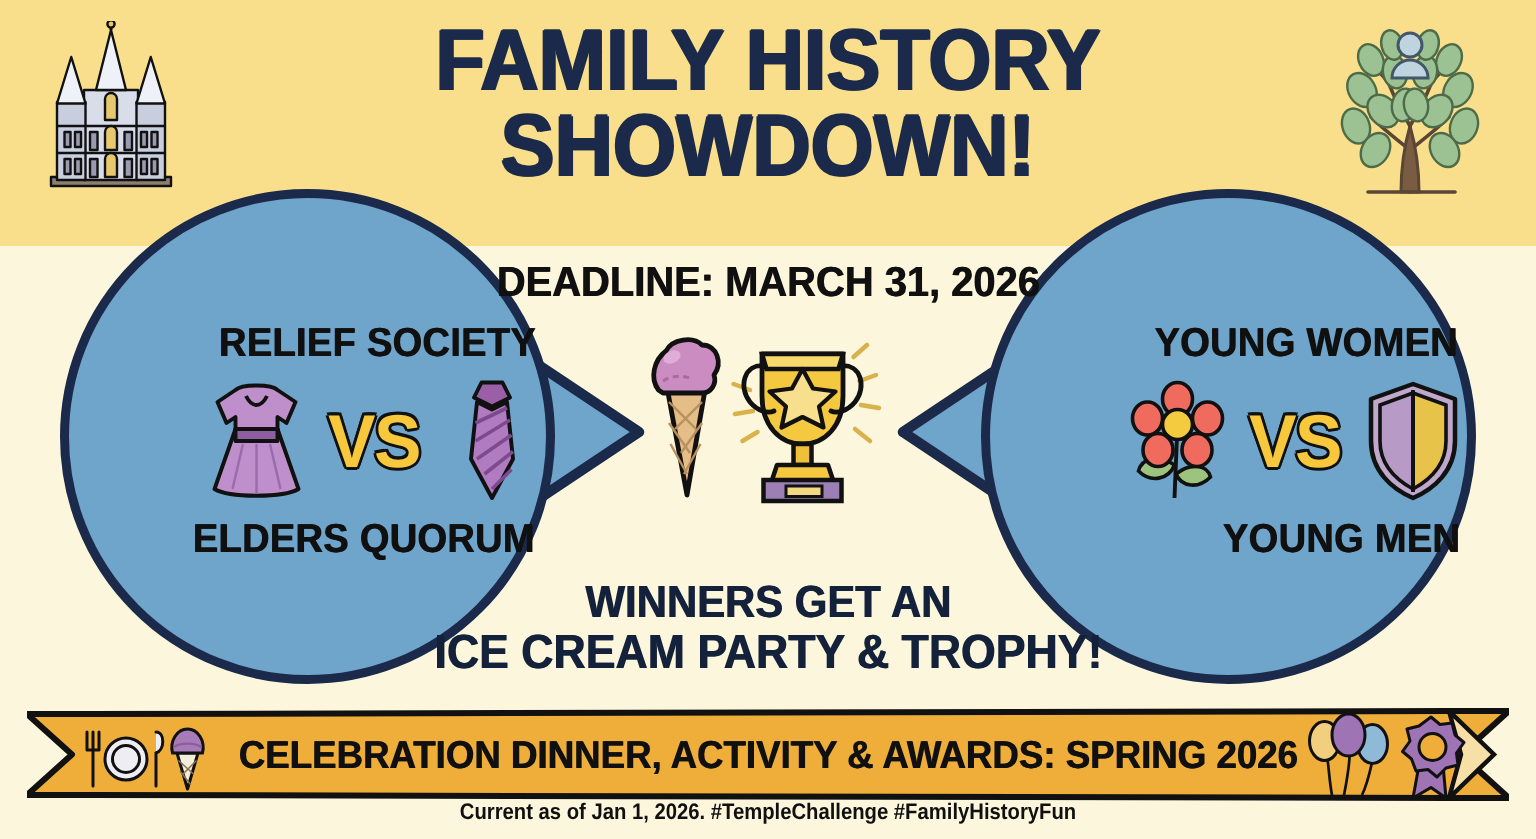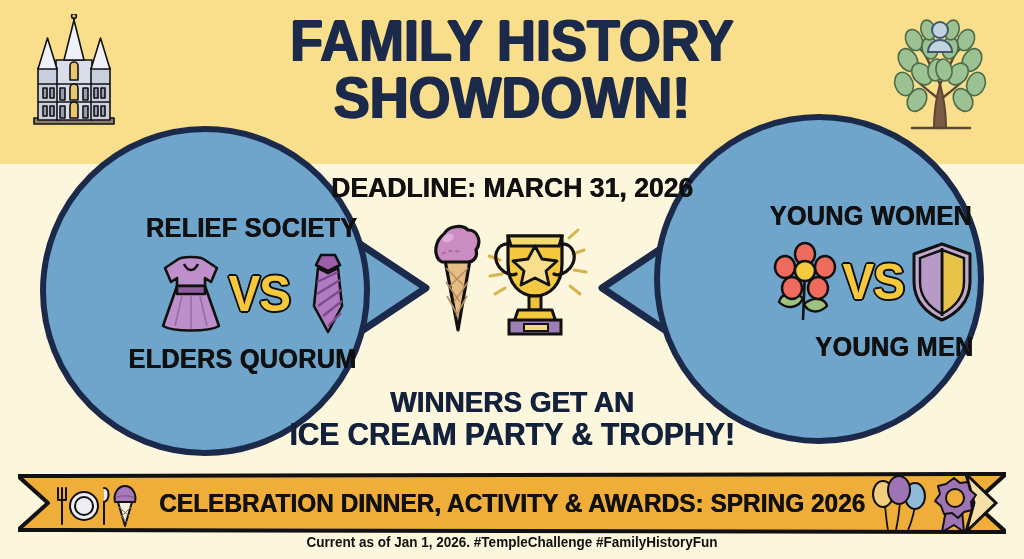--- a/index.html
+++ b/index.html
@@ -51,38 +51,38 @@
   
   .circle{
     position:absolute;
     border-radius:50%;
     background:#6FA4CB;
     border:6px solid #1B2A4A;
     box-sizing:border-box;
     z-index:8;
   }
   #circle-left{left:40px;top:126px;width:330px;height:330px;}
-  #circle-right{left:654px;top:114px;width:330px;height:330px;}
+  #circle-right{left:654px;top:126px;width:330px;height:330px;}
   .circle-inner{
     position:absolute;left:0;top:0;width:100%;height:100%;
     display:flex;flex-direction:column;align-items:flex-end;justify-content:center;
     padding-top:6px;box-sizing:border-box;
   }
   .team-name{
     color:#101010;
     font-weight:bold;
     font-size:27px;
     letter-spacing:0.2px;
     transform:scaleX(0.94);
     white-space:nowrap;
     text-shadow:0.6px 0 0 #101010;
   }
   .matchup-row{
     display:flex;align-items:center;justify-content:center;
-    margin:5px 0 5px 0;height:90px;
+    gap:10px;margin:5px 0 5px 0;height:90px;
   }
   .vs{
     color:#F8C83C;
     font-weight:bold;
     font-size:50px;
     transform:scaleX(0.95);
     text-shadow:
        2px 0 0 #111, -2px 0 0 #111, 0 2px 0 #111, 0 -2px 0 #111,
        1.4px 1.4px 0 #111, -1.4px 1.4px 0 #111, 1.4px -1.4px 0 #111, -1.4px -1.4px 0 #111;
     letter-spacing:-1px;

